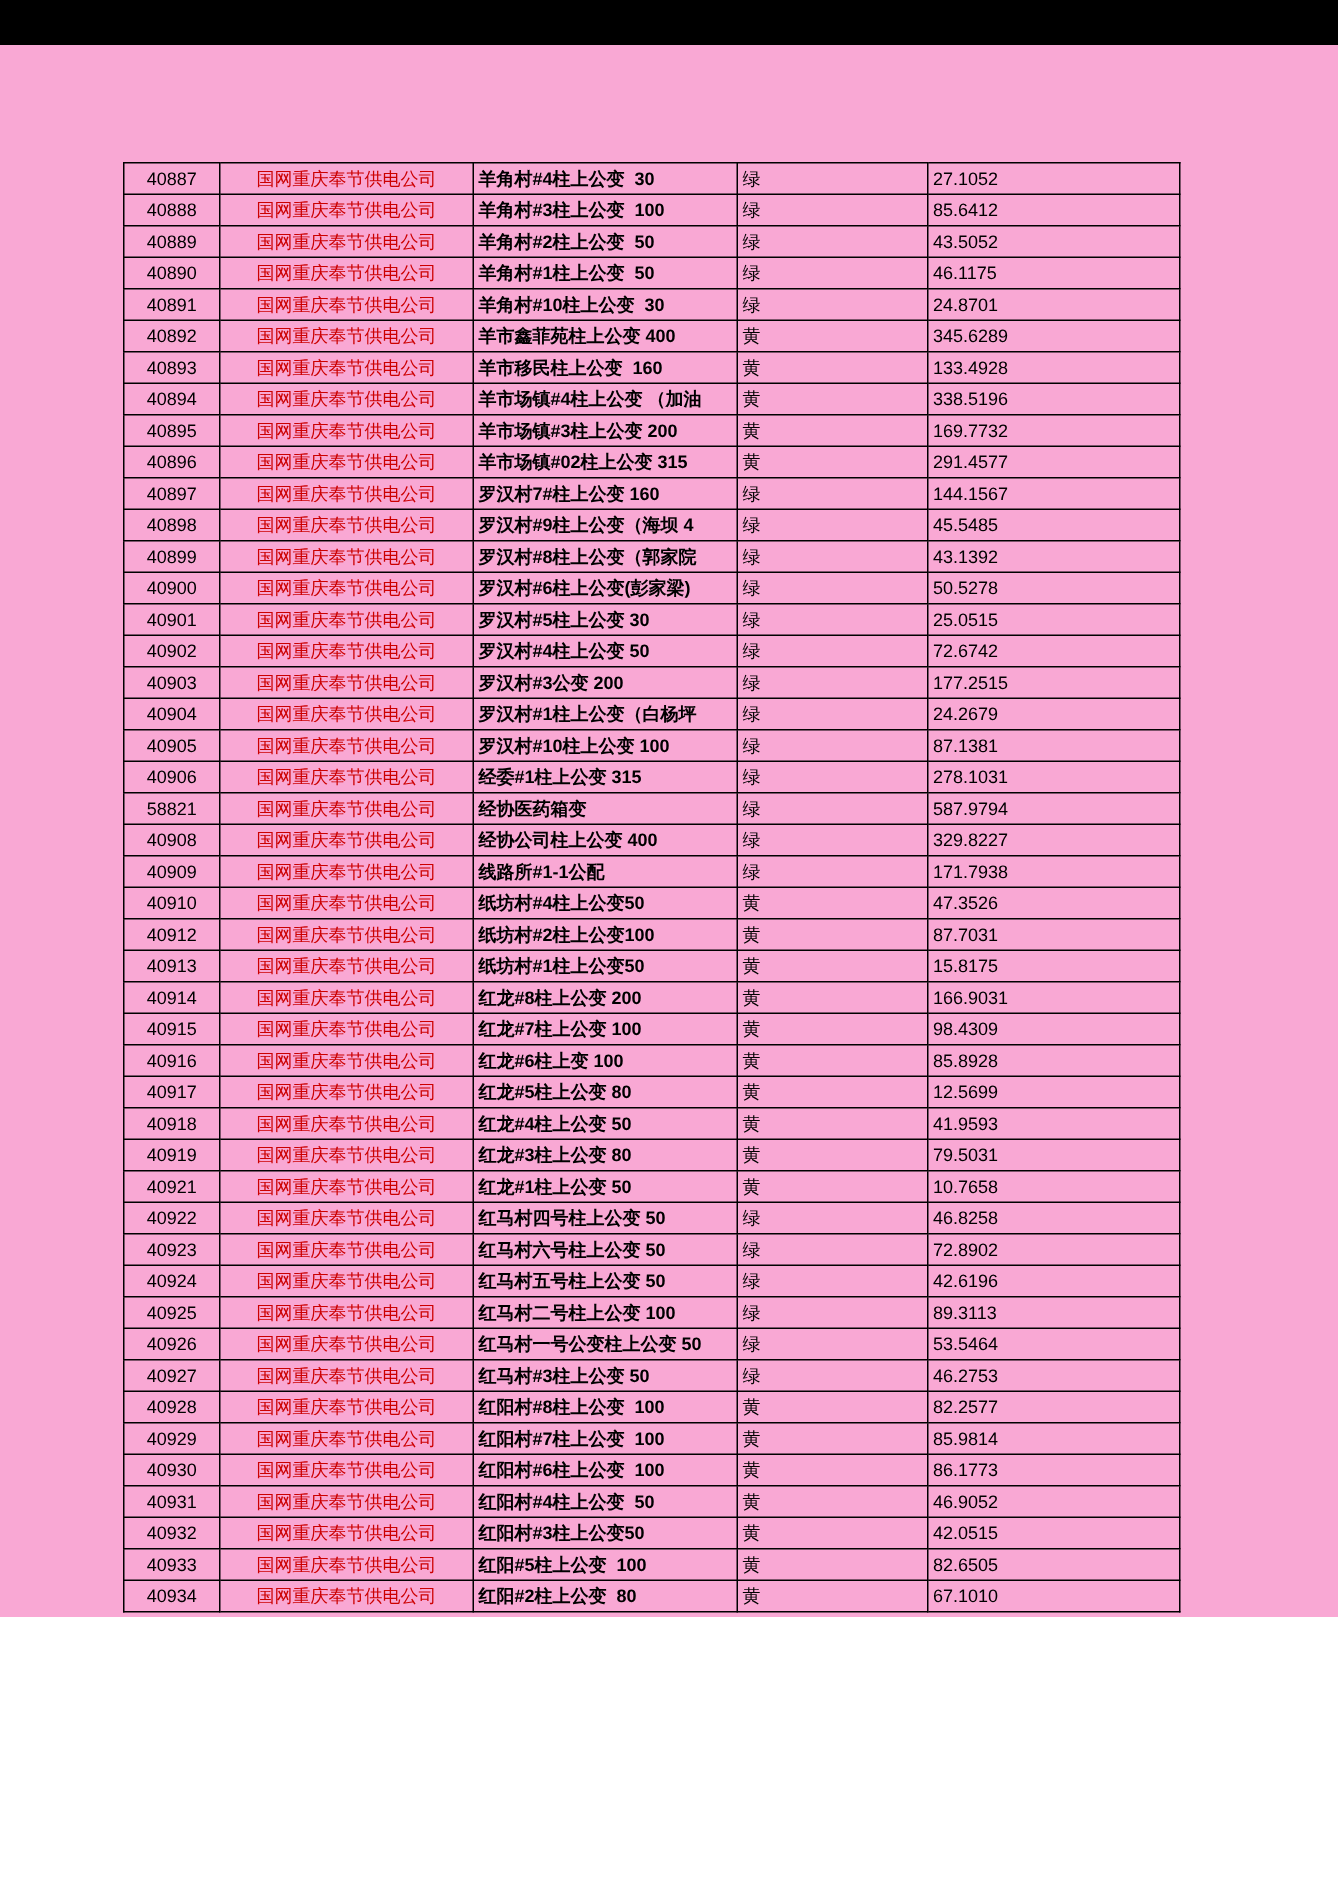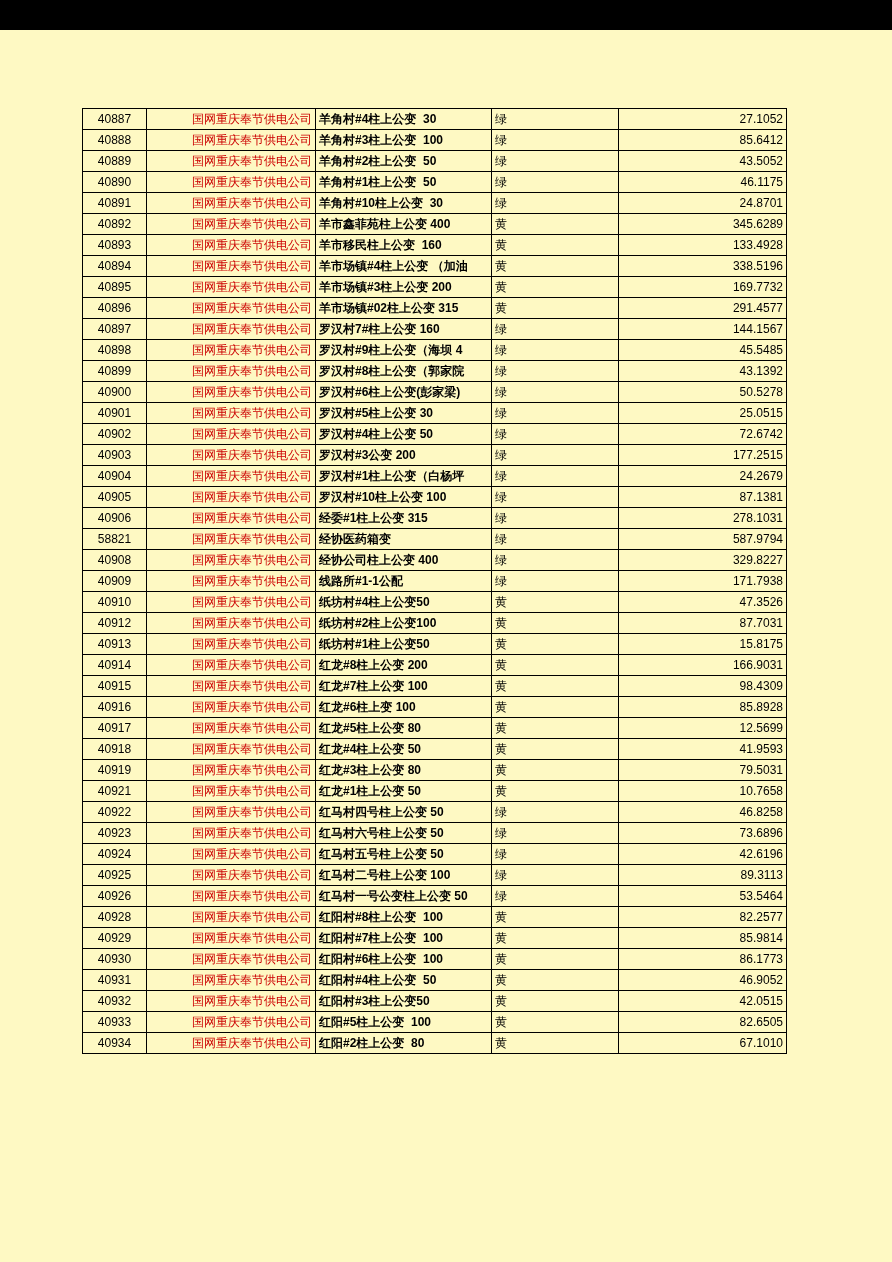--- a/index.html
+++ b/index.html
@@ -14,22 +14,22 @@
     position: absolute;
     top: 0; left: 0;
     width: 892px;
     height: 30px;
     background: #000000;
   }
   .page {
     position: absolute;
     top: 30px; left: 0;
     width: 892px;
-    height: 1232px;
-    background: #fef9c3;
+    height: 1048px;
+    background: #f9a8d4;
   }
   table.data-table {
     position: absolute;
     top: 78px;   
     left: 82px;
     border-collapse: collapse;
     table-layout: fixed;
     width: 704px;
   }
   table.data-table td {
@@ -37,24 +37,24 @@
     height: 20.4px;
     font-size: 12px;
     line-height: 20px;
     color: #000000;
     white-space: pre;
     overflow: hidden;
     padding: 0 3px;
     vertical-align: middle;
   }
   td.col-id      { width: 64px;  text-align: center; font-size: 13px; }
-  td.col-company { width: 169px; text-align: right; }
+  td.col-company { width: 169px; text-align: center; }
   td.col-name    { width: 176px; text-align: left; font-weight: bold; }
   td.col-status  { width: 127px; text-align: left; }
-  td.col-value   { width: 168px; text-align: right; padding-right: 7px; }
+  td.col-value   { width: 168px; text-align: left; padding-right: 7px; }
 </style>
 </head>
 <body>
 
 <div class="top-bar"></div>
 
 <div class="page">
   <table class="data-table">
     <tbody>
   <tr>
@@ -329,21 +329,21 @@
     <td class="col-name">红马村四号柱上公变 50</td>
     <td class="col-status">绿</td>
     <td class="col-value">46.8258</td>
   </tr>
 
   <tr>
     <td class="col-id">40923</td>
     <td class="col-company" style="color: rgb(204, 0, 0);">国网重庆奉节供电公司</td>
     <td class="col-name">红马村六号柱上公变 50</td>
     <td class="col-status">绿</td>
-    <td class="col-value">73.6896</td>
+    <td class="col-value">72.8902</td>
   </tr>
 
   <tr>
     <td class="col-id">40924</td>
     <td class="col-company" style="color: rgb(204, 0, 0);">国网重庆奉节供电公司</td>
     <td class="col-name">红马村五号柱上公变 50</td>
     <td class="col-status">绿</td>
     <td class="col-value">42.6196</td>
   </tr>
 
@@ -356,20 +356,27 @@
   </tr>
 
   <tr>
     <td class="col-id">40926</td>
     <td class="col-company" style="color: rgb(204, 0, 0);">国网重庆奉节供电公司</td>
     <td class="col-name">红马村一号公变柱上公变 50</td>
     <td class="col-status">绿</td>
     <td class="col-value">53.5464</td>
   </tr>
 
+  <tr>
+    <td class="col-id">40927</td>
+    <td class="col-company" style="color: rgb(204, 0, 0);">国网重庆奉节供电公司</td>
+    <td class="col-name">红马村#3柱上公变 50</td>
+    <td class="col-status">绿</td>
+    <td class="col-value">46.2753</td>
+  </tr>
 
   <tr>
     <td class="col-id">40928</td>
     <td class="col-company" style="color: rgb(204, 0, 0);">国网重庆奉节供电公司</td>
     <td class="col-name">红阳村#8柱上公变  100</td>
     <td class="col-status">黄</td>
     <td class="col-value">82.2577</td>
   </tr>
 
   <tr>

